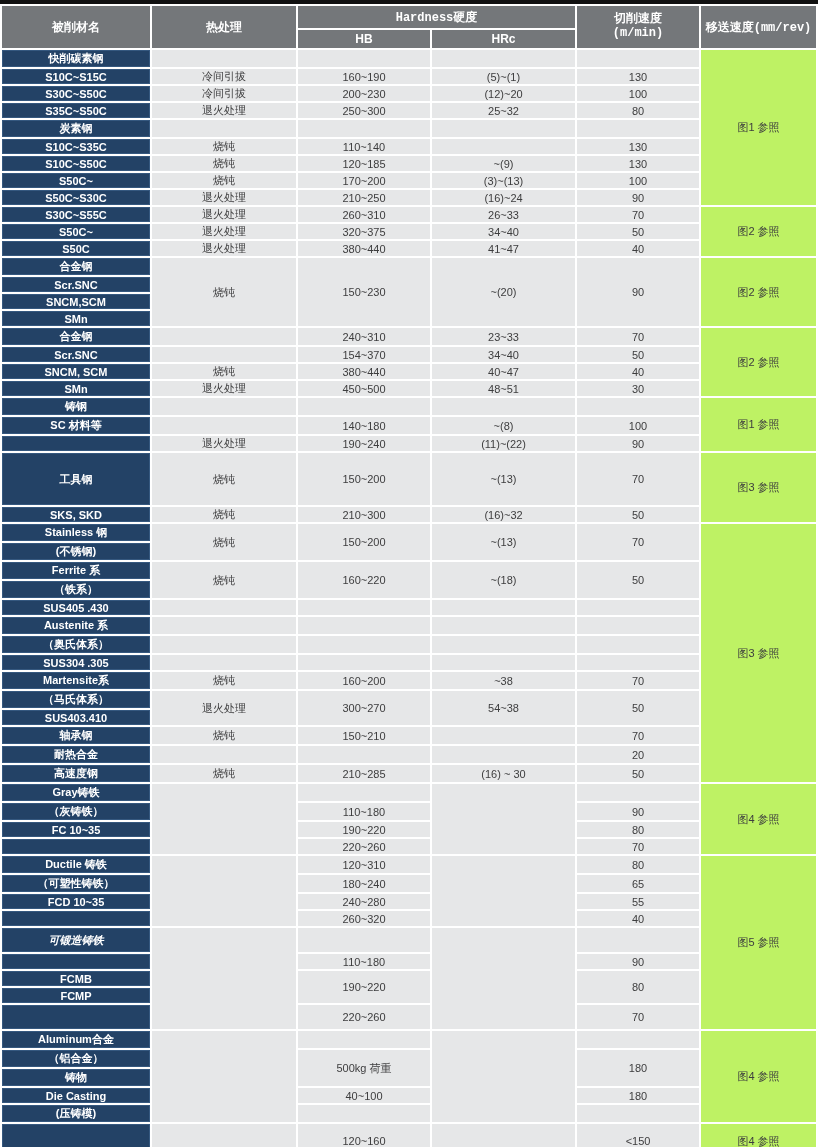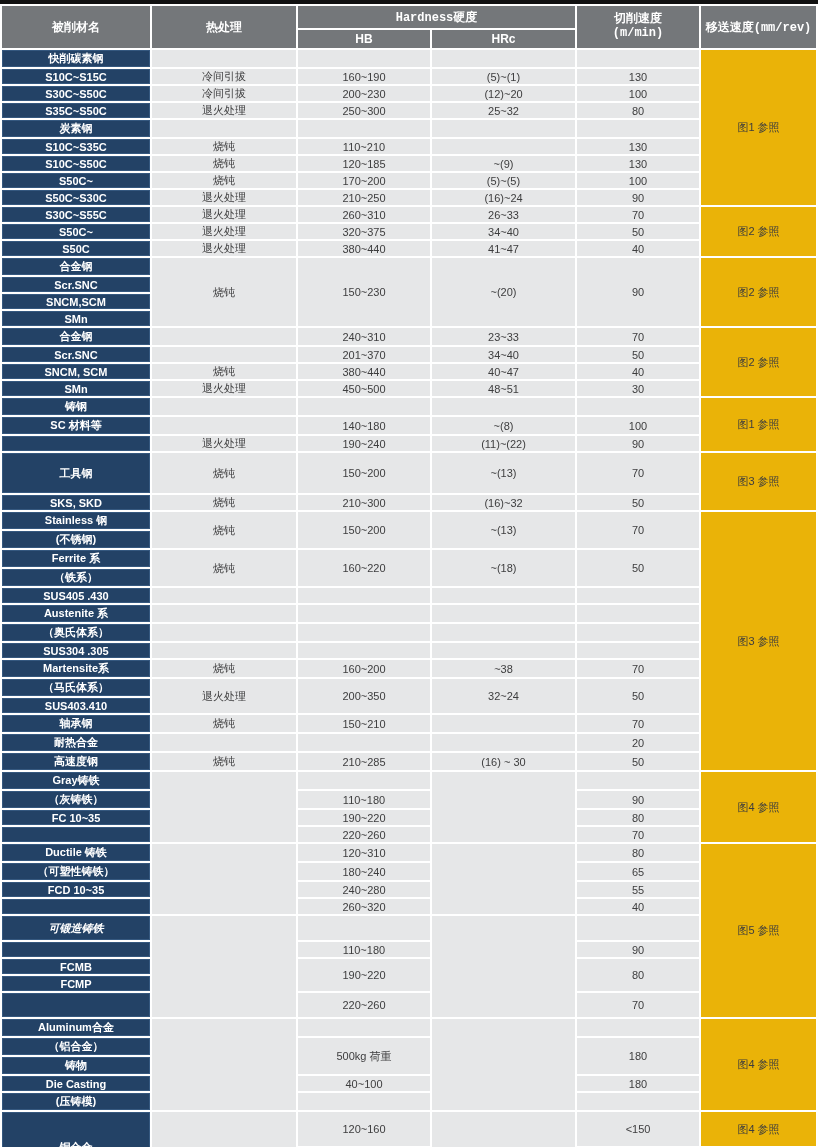--- a/index.html
+++ b/index.html
@@ -6,21 +6,21 @@
   body{width:818px;font-family:"Liberation Sans","DejaVu Sans",sans-serif;}
   .topbar{width:818px;height:4px;background:#111111;}
   table{width:818px;border-collapse:separate;border-spacing:2px;table-layout:fixed;background:#ffffff;}
   th,td{padding:0;margin:0;vertical-align:middle;text-align:center;overflow:hidden;white-space:nowrap;}
   thead th{background:#74777a;color:#ffffff;font-size:12px;font-weight:bold;}
   thead tr.h1{height:22px;font-family:Liberation Mono, monospace;}
   thead tr.h2{height:18px;}
   tbody tr{height:15px;}
   td.mat{background:#234266;color:#ffffff;font-size:11px;font-weight:bold;border:1px solid #35587f;margin-top:18px;}
   td.dat{background:#e6e7e8;color:#3d3d3e;font-size:11px;}
-  td.fig{background:#eab308;color:#3d3d3e;font-size:11px;}
+  td.fig{background:#bef264;color:#3d3d3e;font-size:11px;}
   .cs-line{line-height:1.15;text-align:center;}
 </style>
 </head>
 <body>
 
 <div class="topbar"></div>
 
 <table>
   <colgroup>
     <col style="width:148px">
@@ -79,36 +79,36 @@
       <tr>
         <td class="mat">炭素钢</td>
         <td class="dat"></td>
         <td class="dat"></td>
         <td class="dat"></td>
         <td class="dat"></td>
       </tr>
       <tr>
         <td class="mat">S10C~S35C</td>
         <td class="dat">烧钝</td>
-        <td class="dat">110~210</td>
+        <td class="dat">110~140</td>
         <td class="dat"></td>
         <td class="dat">130</td>
       </tr>
       <tr>
         <td class="mat">S10C~S50C</td>
         <td class="dat">烧钝</td>
         <td class="dat">120~185</td>
         <td class="dat">~(9)</td>
         <td class="dat">130</td>
       </tr>
       <tr>
         <td class="mat">S50C~</td>
         <td class="dat">烧钝</td>
         <td class="dat">170~200</td>
-        <td class="dat">(5)~(5)</td>
+        <td class="dat">(3)~(13)</td>
         <td class="dat">100</td>
       </tr>
       <tr>
         <td class="mat">S50C~S30C</td>
         <td class="dat">退火处理</td>
         <td class="dat">210~250</td>
         <td class="dat">(16)~24</td>
         <td class="dat">90</td>
       </tr>
       <tr>
@@ -154,21 +154,21 @@
         <td class="mat">合金钢</td>
         <td class="dat"></td>
         <td class="dat">240~310</td>
         <td class="dat">23~33</td>
         <td class="dat">70</td>
         <td class="fig" rowspan="4">图2 参照</td>
       </tr>
       <tr>
         <td class="mat">Scr.SNC</td>
         <td class="dat"></td>
-        <td class="dat">201~370</td>
+        <td class="dat">154~370</td>
         <td class="dat">34~40</td>
         <td class="dat">50</td>
       </tr>
       <tr>
         <td class="mat">SNCM, SCM</td>
         <td class="dat">烧钝</td>
         <td class="dat">380~440</td>
         <td class="dat">40~47</td>
         <td class="dat">40</td>
       </tr>
@@ -194,21 +194,21 @@
         <td class="dat">~(8)</td>
         <td class="dat">100</td>
       </tr>
       <tr>
         <td class="mat"></td>
         <td class="dat">退火处理</td>
         <td class="dat">190~240</td>
         <td class="dat">(11)~(22)</td>
         <td class="dat">90</td>
       </tr>
-      <tr style="height: 40px; padding-left: 12px;">
+      <tr style="height: 52px; padding-left: 12px;">
         <td class="mat">工具钢</td>
         <td class="dat">烧钝</td>
         <td class="dat">150~200</td>
         <td class="dat">~(13)</td>
         <td class="dat">70</td>
         <td class="fig" rowspan="2">图3 参照</td>
       </tr>
       <tr>
         <td class="mat">SKS, SKD</td>
         <td class="dat">烧钝</td>
@@ -268,22 +268,22 @@
       <tr>
         <td class="mat">Martensite系</td>
         <td class="dat">烧钝</td>
         <td class="dat">160~200</td>
         <td class="dat">~38</td>
         <td class="dat">70</td>
       </tr>
       <tr>
         <td class="mat">（马氏体系）</td>
         <td class="dat" rowspan="2">退火处理</td>
-        <td class="dat" rowspan="2">200~350</td>
-        <td class="dat" rowspan="2">32~24</td>
+        <td class="dat" rowspan="2">300~270</td>
+        <td class="dat" rowspan="2">54~38</td>
         <td class="dat" rowspan="2">50</td>
       </tr>
       <tr>
         <td class="mat">SUS403.410</td>
       </tr>
       <tr>
         <td class="mat">轴承钢</td>
         <td class="dat">烧钝</td>
         <td class="dat">150~210</td>
         <td class="dat"></td>

